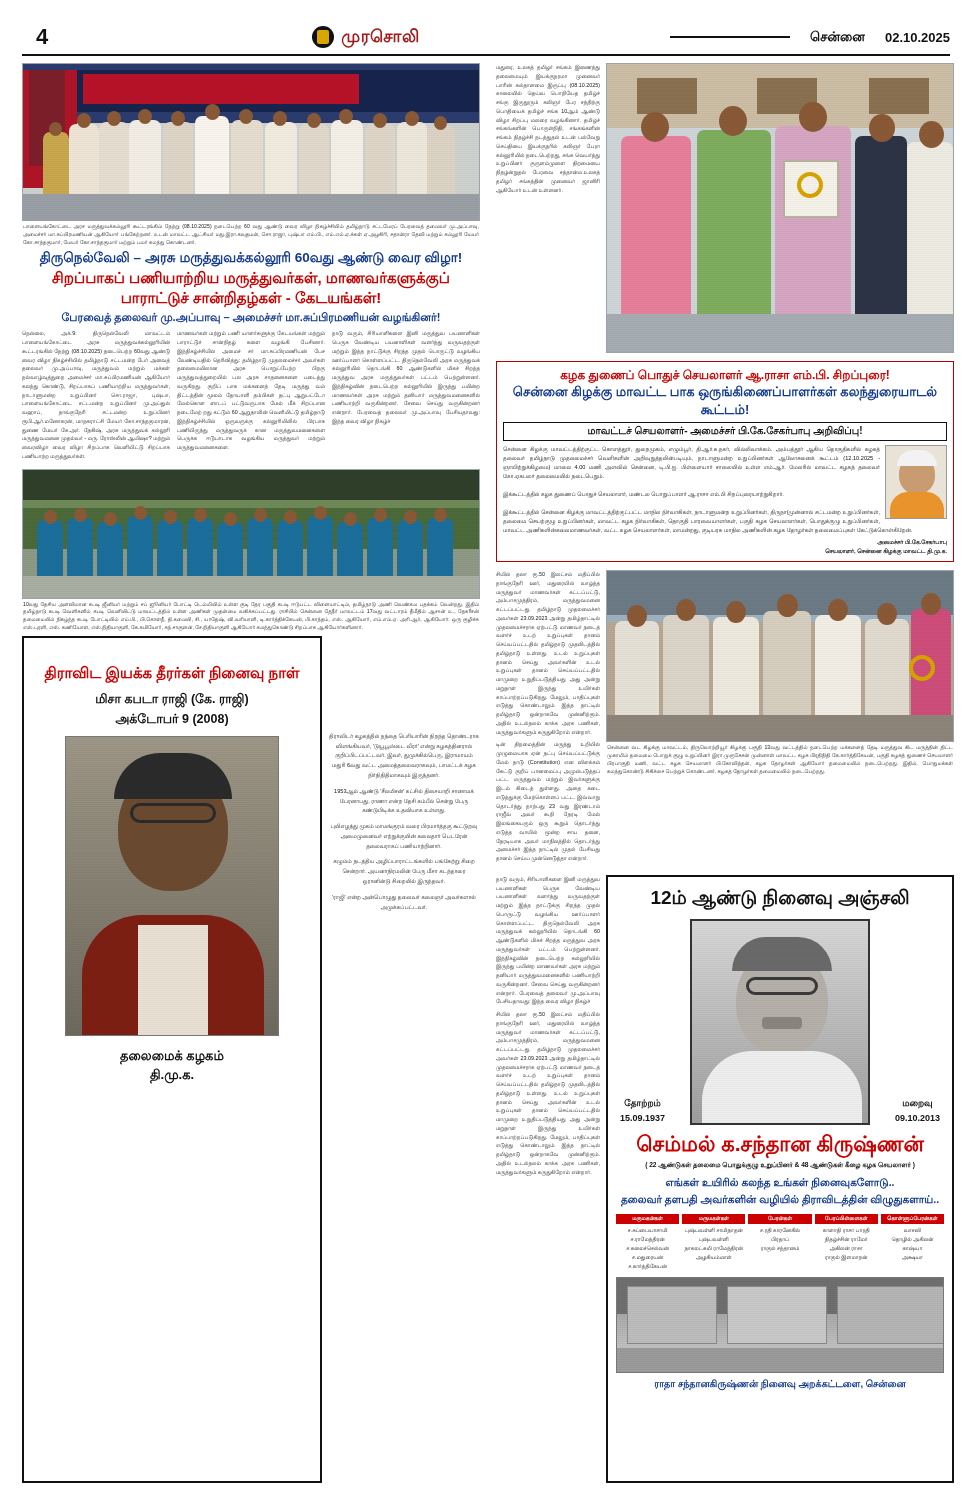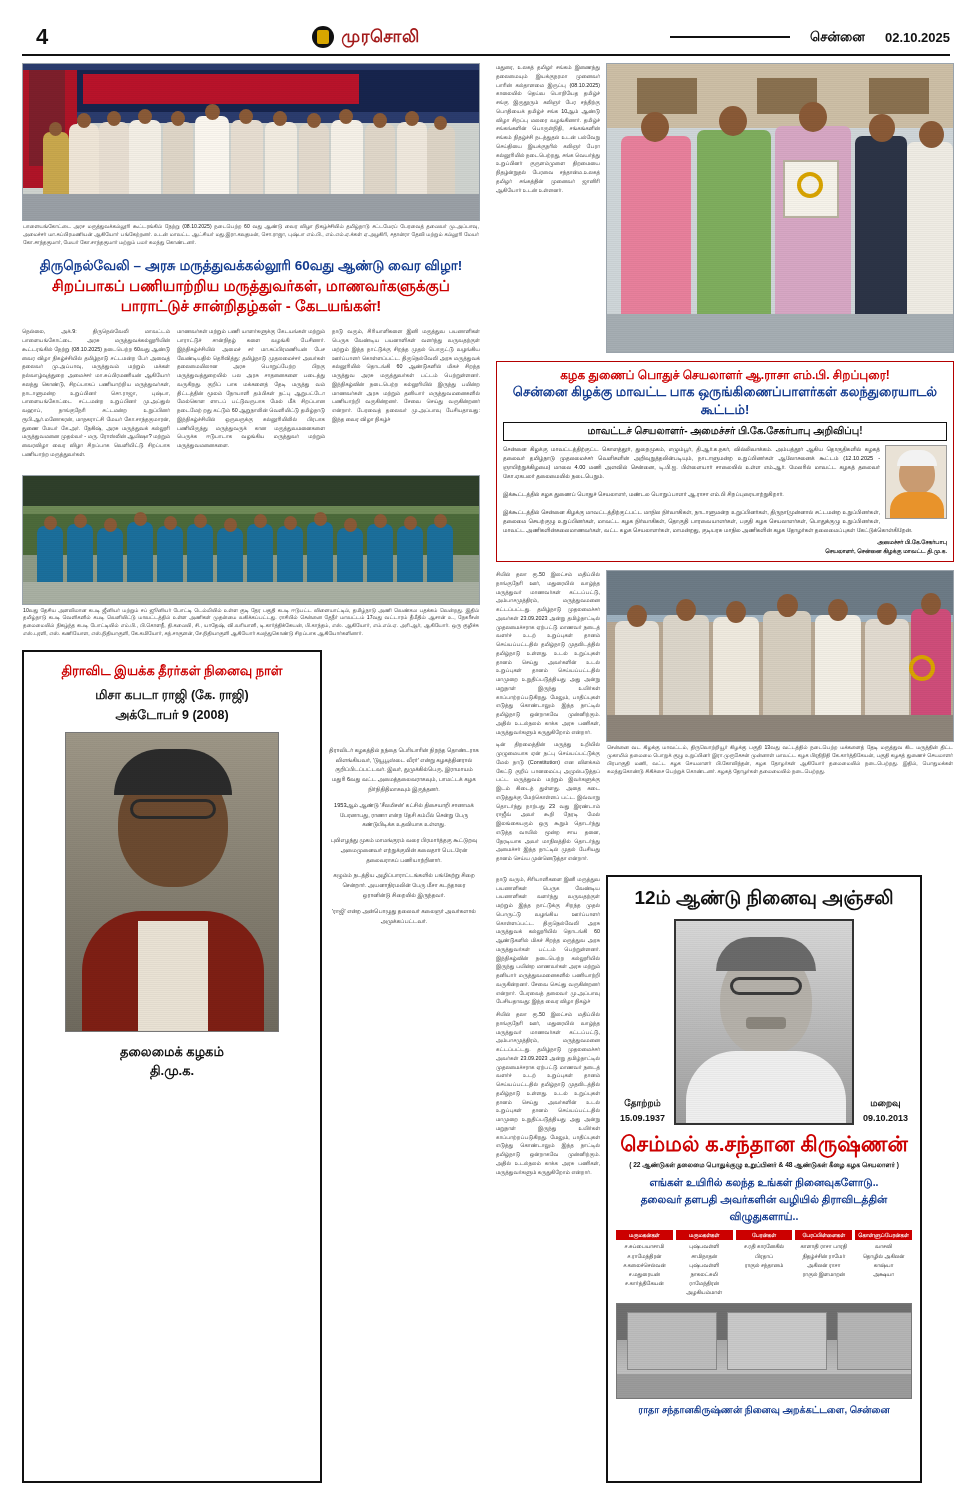--- a/index.html
+++ b/index.html
@@ -19,21 +19,21 @@
   .pageno { font-size:22px; font-weight:bold; color:#111; width:40px; text-align:left; padding-left:14px;}
   .mast-center { flex:1; display:flex; align-items:center; justify-content:center; gap:7px; }
   .logo-dot { width:22px; height:22px; border-radius:50%; background:#111; position:relative; }
   .logo-dot:after{ content:""; position:absolute; left:5px; top:4px; width:12px; height:14px; background:#d7a600; border-radius:2px;}
   .mast-title { font-size:17px; color:#a31b1b; font-weight:bold; letter-spacing:.5px; }
   .mast-right { font-size:13px; font-weight:bold; display:flex; align-items:center; gap:20px;}
   .mast-rule { width:120px; height:2px; background:#111; }
 
   
   .cols { display:flex; gap:8px; margin-top:7px; height:1420px; }
-  .col-left { width:462px; display:flex; flex-direction:column; gap:8px;}
+  .col-left { width:462px; display:flex; flex-direction:column; gap:0;}
   .col-right { width:462px; display:flex; flex-direction:column; gap:6px;}
 
   
   .photo { position:relative; overflow:hidden; background:#cfd6dd; border:1px solid #9aa3ab; }
   .cap { font-size:5.2px; line-height:1.5; color:#222; text-align:justify; padding:2px 1px 0 1px; }
 
   
   .ph-stage { position:absolute; inset:0; }
   .band { position:absolute; left:0; right:0; }
   .person { position:absolute; bottom:0; border-radius:7px 7px 0 0; }
@@ -62,21 +62,21 @@
   .ad-sub { background:#fff; border:1px solid #111; text-align:center; font-size:10px; font-weight:bold; color:#111; padding:2px; margin:4px 0; }
   .ad-body { font-size:5.6px; line-height:1.6; text-align:justify; }
   .ad-sign { font-size:5.8px; text-align:right; line-height:1.6; margin-top:3px; font-weight:bold;}
   .ad-face { float:right; width:62px; height:74px; margin:0 0 3px 5px; background:#e9e2d6; border:1px solid #999; position:relative; overflow:hidden;}
   .ad-face .f-head{ position:absolute; left:13px; top:8px; width:36px; height:40px; border-radius:50% 50% 45% 45%; background:#c99b71;}
   .ad-face .f-hair{ position:absolute; left:11px; top:4px; width:40px; height:16px; border-radius:20px 20px 0 0; background:#f2f2f2;}
   .ad-face .f-body{ position:absolute; left:4px; bottom:0; width:54px; height:26px; background:#e8932b; border-radius:18px 18px 0 0;}
 
   
   .mem { border:2px solid #111; padding:6px 8px 10px; }
-  .mem-h { color:#c00; font-weight:bold; text-align:center; font-size:13px; margin:5px 0 8px;}
+  .mem-h { color:#c00; font-weight:bold; text-align:center; font-size:15px; margin:20px 0 8px;}
   .mem-n { text-align:center; font-weight:bold; font-size:12.5px; color:#111; }
   .mem-d { text-align:center; font-weight:bold; font-size:12.5px; color:#111; margin:4px 0 8px;}
   .mem-photo { width:214px; height:300px; margin:0 auto; background:#b9b2a6; border:1px solid #777; position:relative; overflow:hidden;}
   .mem-side { font-size:5.6px; line-height:1.75; text-align:center; color:#1a1a1a; }
   .mem-side p { margin:0 0 6px 0; }
   .mem-foot { text-align:center; font-weight:bold; font-size:13px; margin-top:10px; line-height:1.5;}
 
   
   .obit { border:2px solid #111; padding:6px 8px 8px; }
   .obit-h { text-align:center; font-weight:bold; font-size:19px; color:#111; margin:4px 0 8px;}
@@ -156,20 +156,21 @@
             <div class="band" style="bottom:0;height:26px;background:#9aa0a6;"></div>
             <div class="grain"></div>
           </div>
         </div>
         <div class="cap">பாளையங்கோட்டை அரச மருத்துவக்கல்லூரி கூட்டரங்கில் நேற்று (08.10.2025) நடைபெற்ற 60 வது ஆண்டு வைர விழா நிகழ்ச்சியில் தமிழ்நாடு சட்டமேரப் பேரவைத் தலைவர் மு.அப்பாவு,  அமைச்சர் மா.சுப்பிரமணியன் ஆகியோர் பங்கேற்றனர். உடன் மாவட்ட ஆட்சியர் மது.இரா.கவுதமன், சொ.ராஜா, புஷ்பா எம்.பி., எம்.எல்.ஏ.க்கள் ஏ.அழகிரி, சதான்ரா தேவி மற்றும் கல்லூரி மேயர் கோ.சாந்தகுமார், மேயர் கோ.சாந்தகுமார் மற்றும் பலர் கலந்து கொண்டனர்.</div>
       </div>
 
       <div>
         <div class="hl-blue hl1">திருநெல்வேலி – அரசு மருத்துவக்கல்லூரி 60வது ஆண்டு வைர விழா!</div>
         <div class="hl-red hl2">சிறப்பாகப் பணியாற்றிய மருத்துவர்கள், மாணவர்களுக்குப் பாராட்டுச் சான்றிதழ்கள் - கேடயங்கள்!</div>
+        <div class="hl-blue hl3">பேரவைத் தலைவர் மு.அப்பாவு – அமைச்சர் மா.சுப்பிரமணியன் வழங்கினர்!</div>
       </div>
 
       <div class="textgrid">
         <div class="tcol" style="width:148px;">
             <p>நெல்லை, அக்.9: திருநெல்வேலி மாவட்டம் பாளையங்கோட்டை அரசு மருத்துவக்கல்லூரியின் கூட்டரங்கில் நேற்று (08.10.2025) நடைபெற்ற 60வது ஆண்டு வைர விழா நிகழ்ச்சியில் தமிழ்நாடு சட்டமன்ற பேர் அவைத் தலைவர் மு.அப்பாவு, மருத்துவம் மற்றும் மக்கள் நல்வாழ்வுத்துறை அமைச்சர் மா.சுப்பிரமணியன் ஆகியோர் கலந்து கொண்டு, சிறப்பாகப் பணியாற்றிய மருத்துவர்கள்,  நாடாளுமன்ற உறுப்பினர் சொ.ராஜா, புஷ்பா, பாளையங்கோட்டை சட்டமன்ற உறுப்பினர் மு.அப்துல் வஹாப், நாங்குநேரி சட்டமன்ற உறுப்பினர் ரூபி.ஆர்.மனோகரன், மாநகராட்சி மேயர் கோ.சாந்தகுமாரன், துணை மேயர் கே.அர். நேகிஷ், அரசு மருத்துவக் கல்லூரி  மருத்துவமனை முதல்வர் - மரு. ரோஸ்லின் ஆயிஷா? மற்றும் வைரவிழா வைர விழா சிறப்பாக வெளியிட்டு சிறப்பாக பணியாற்ற மருத்துவர்கள்.</p>
           </div>
         <div class="tcol" style="width:148px;">
             <p>மாணவர்கள் மற்றும் பணி யாளர்களுக்கு கேடயங்கள் மற்றும் பாராட்டுச் சான்றிதழ் களை வழங்கி பேசினார்.
 
 இந்நிகழ்ச்சியில் அமைச் சர் மா.சுப்பிரமணியன் பேச வேண்டியதில் தெரிவித்து:
@@ -357,21 +358,21 @@
 
 பேரவைத் தலைவர் மு.அப்பாவு பேசியதாவது:
 
 இந்த வைர விழா நிகழ்ச்</p>
           <p>சியில் தலா ரூ.50 இலட்சம் மதிப்பில் நாங்குநேரி ஊர், மதுரையில் வாழ்ந்த மருத்துவர் மாணவர்கள் கட்டப்பட்டு, அம்பாசமுத்திரம், மருத்துவமனை கட்டப்பட்டது.
 
 தமிழ்நாடு முதலமைச்சர் அவர்கள் 23.09.2023 அன்று தமிழ்நாட்டில் முதலமைச்சராக ஏற்பட்டு மாணவர் நடைத் வளர்ச் உடற் உறுப்புகள் தானம் செய்யப்பட்டதில் தமிழ்நாடு முதலிடத்தில் தமிழ்நாடு உள்ளது. உடல் உறுப்புகள் தானம் செய்து அவர்களின் உடல் உறுப்புகள் தானம் செய்யப்பட்டதில் மாமுறை உறுதிப்படுத்தியது அது அன்று மறுநாள் இருந்து உயிர்கள் காப்பாற்றப்படுகிறது.
 
 மேலும், பாதிப்புகள் எடுத்து கொண்டாலும் இந்த நாட்டில் தமிழ்நாடு ஒன்றாகவே முன்னிற்கும். அதில் உடல்நலம் காக்க அரசு பணிகள், மருத்துவர்களும் கருதுகிறோம் என்றார்.</p>
         </div>
-        <div class="obit" style="width:316px;">
+        <div class="obit" style="width:348px;">
           <div class="obit-h">12ம் ஆண்டு நினைவு அஞ்சலி</div>
           <div class="obit-photo">
             <div class="ph-stage" style="background:linear-gradient(#d8d8d8,#9f9f9f);">
               <div style="position:absolute;left:44px;top:26px;width:92px;height:108px;border-radius:50% 50% 46% 46%;background:#b5b1aa;"></div>
               <div style="position:absolute;left:40px;top:16px;width:100px;height:34px;border-radius:50px 50px 0 0;background:#6a6a6a;"></div>
               <div style="position:absolute;left:54px;top:56px;width:72px;height:18px;border:3px solid #3a3a3a;border-radius:9px;"></div>
               <div style="position:absolute;left:70px;top:96px;width:40px;height:12px;background:#8b867d;border-radius:4px;"></div>
               <div style="position:absolute;left:10px;bottom:0;width:160px;height:72px;border-radius:50px 50px 0 0;background:#efefef;"></div>
               <div class="grain"></div>
             </div>

